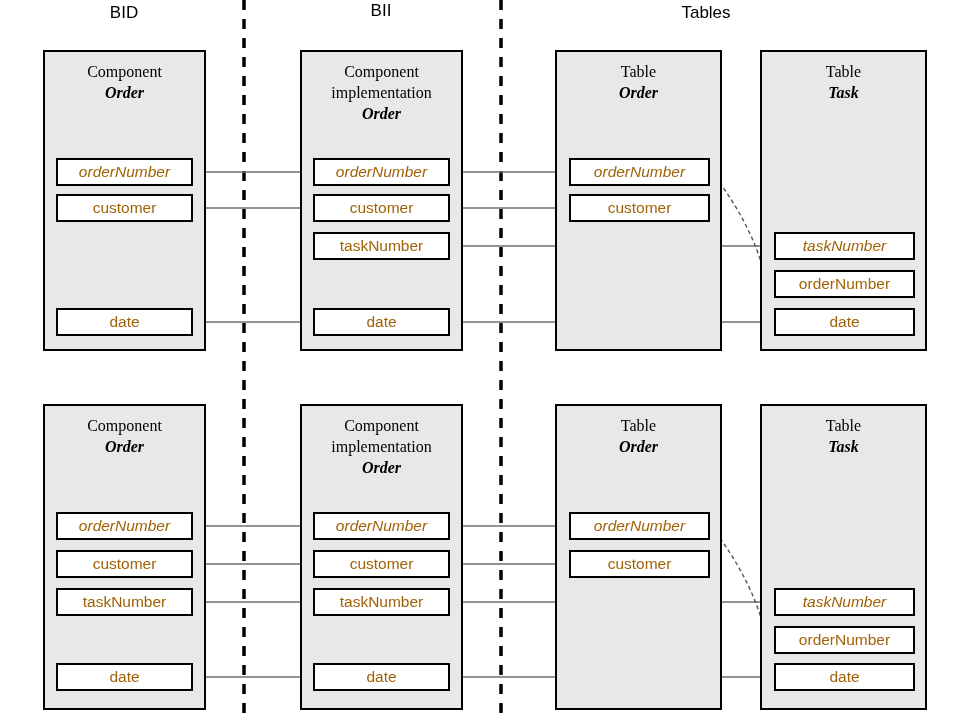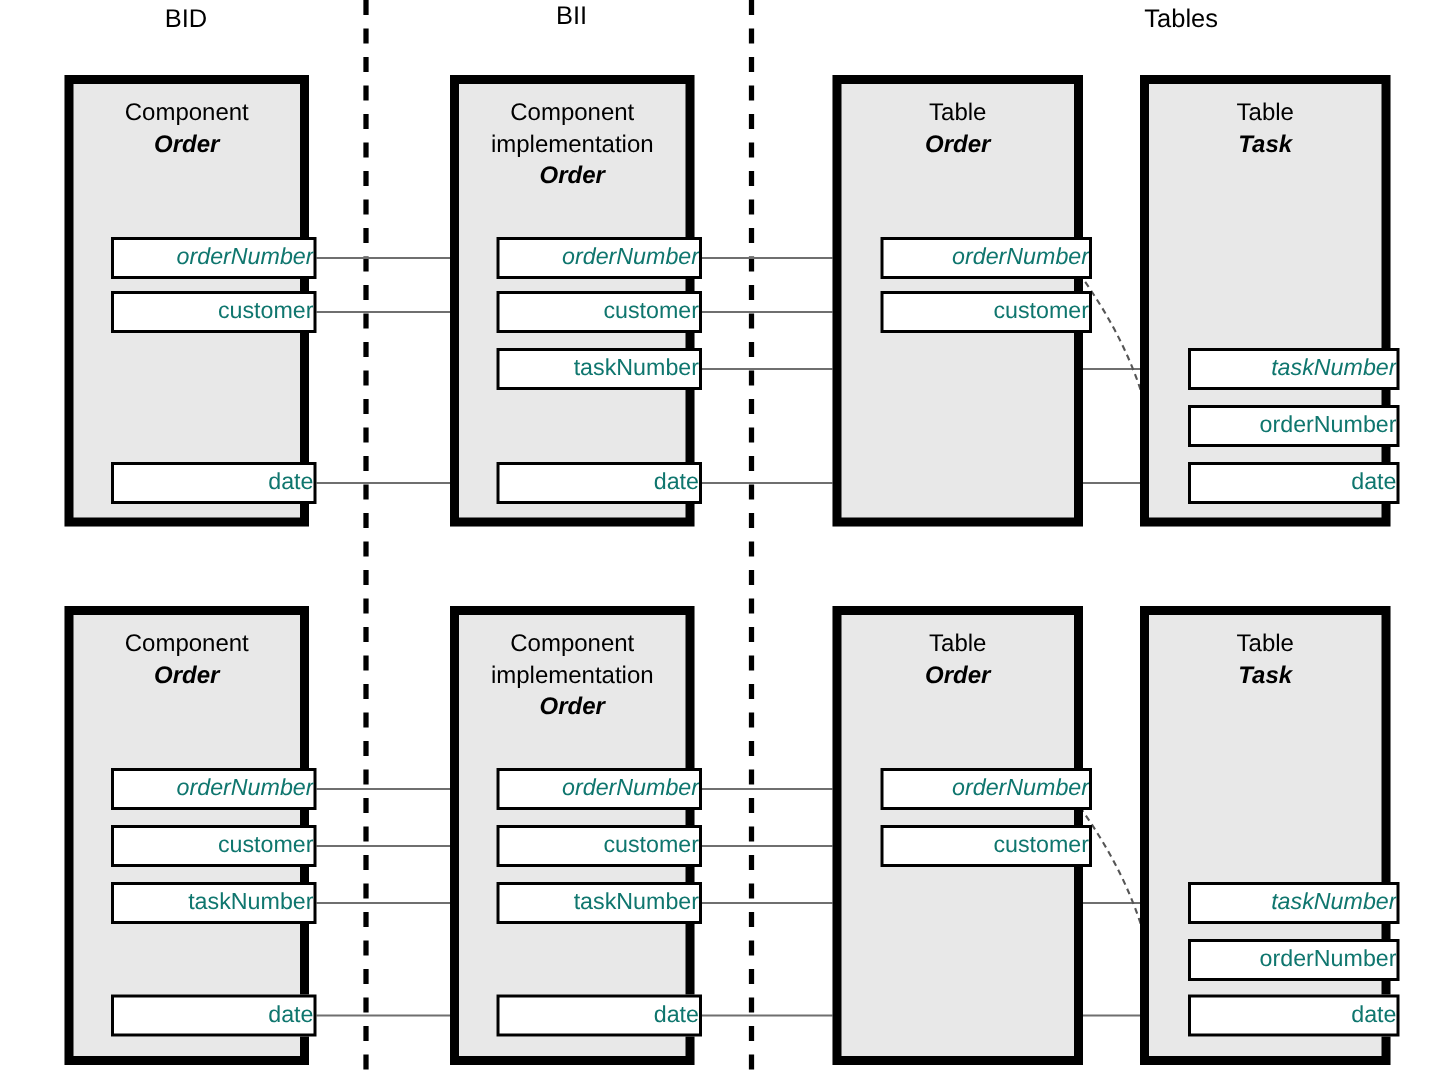--- a/index.html
+++ b/index.html
@@ -12,46 +12,46 @@
   svg#wires{position:absolute;left:0;top:0;width:960px;height:720px;pointer-events:none;}
 
   .col-header{
     position:absolute;text-align:center;font-size:17px;line-height:20px;
     color:#000;white-space:nowrap;
   }
 
   .entity{
     position:absolute;
     background:#e8e8e8;
-    border:6px solid #0f766e;
+    border:2px solid #0f766e;
     box-sizing:border-box;
+    font-family:Liberation Serif, serif;
   }
   .entity .ehead{
     text-align:center;
     font-size:16px;
     line-height:21px;
     padding-top:9px;
     color:#000;
   }
   .entity .ehead .kind{display:block;font-weight:400;font-style:normal;}
   .entity .ehead .ename{display:block;font-weight:bold;font-style:italic;}
 
   .field{
     position:absolute;
     background:#ffffff;
     border:2px solid #000000;
     box-sizing:border-box;
-    text-align:right;
+    text-align:center;
     font-size:15.5px;
     line-height:24px;
     height:28px;
-    color:#0f766e;
+    color:#a16207;
     white-space:nowrap;
     overflow:hidden;
-    margin-left:18px;
   }
   .field.key{font-style:italic;}
 </style>
 </head>
 <body>
 
 <div id="canvas">
   <svg id="wires" viewBox="0 0 960 720" xmlns="http://www.w3.org/2000/svg">
     <defs>
       <marker id="fkhead" markerWidth="9" markerHeight="9" refX="7" refY="4.5" orient="auto" markerUnits="userSpaceOnUse">
@@ -76,21 +76,21 @@
         <line x1="450" y1="526" x2="569" y2="526" stroke="#6f6f6f" stroke-width="1.4"></line>
         <line x1="450" y1="564" x2="569" y2="564" stroke="#6f6f6f" stroke-width="1.4"></line>
         <line x1="450" y1="602" x2="774" y2="602" stroke="#6f6f6f" stroke-width="1.4"></line>
         <line x1="450" y1="677" x2="774" y2="677" stroke="#6f6f6f" stroke-width="1.4"></line>
         <path d="M766,636 Q754,583 714,530" fill="none" stroke="#555555" stroke-width="1.4" stroke-dasharray="4 3" marker-end="url(#fkhead)"></path>
       </g>
   </svg>
   <div id="headers">
       <div class="col-header" style="left: 34px; top: 3px; width: 180px;">BID</div>
       <div class="col-header" style="left: 291px; top: 1px; width: 180px;">BII</div>
-      <div class="col-header" style="left: 632px; top: 3px; width: 180px; text-align: right;">Tables</div>
+      <div class="col-header" style="left: 616px; top: 3px; width: 180px;">Tables</div>
     </div>
   <div id="entities">
       <div class="entity" style="left: 43px; top: 50px; width: 163px; height: 301px; background: rgb(232, 232, 232); border-color: rgb(0, 0, 0);">
         <div class="ehead">
           <span class="kind">Component</span>
           <span class="ename">Order</span>
         </div>
       </div>
       <div class="field key" style="left: 56px; top: 158px; width: 137px; background: rgb(255, 255, 255); border-color: rgb(0, 0, 0);">orderNumber</div>
       <div class="field" style="left: 56px; top: 194px; width: 137px; background: rgb(255, 255, 255); border-color: rgb(0, 0, 0);">customer</div>

